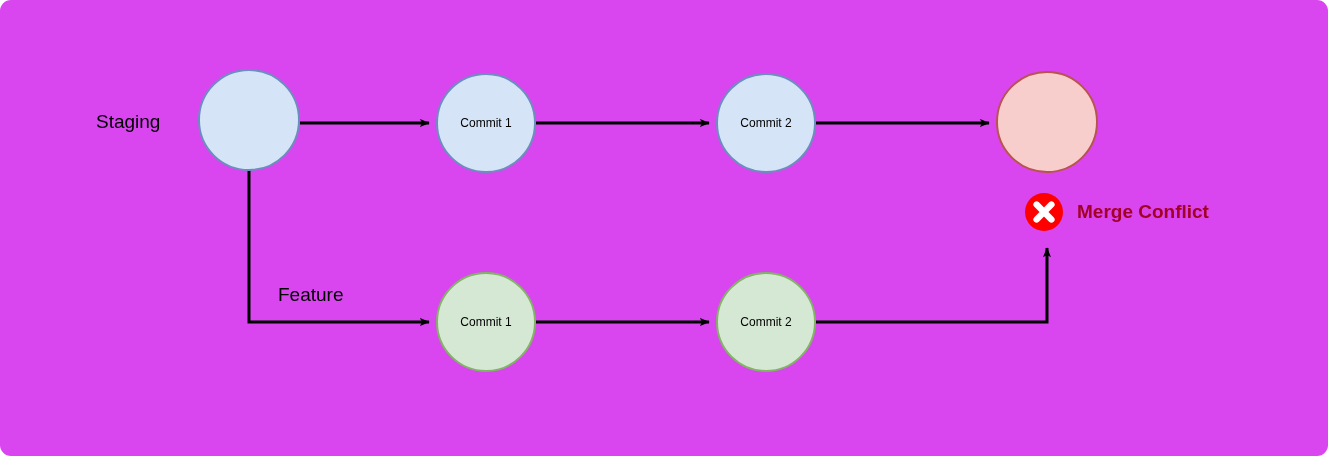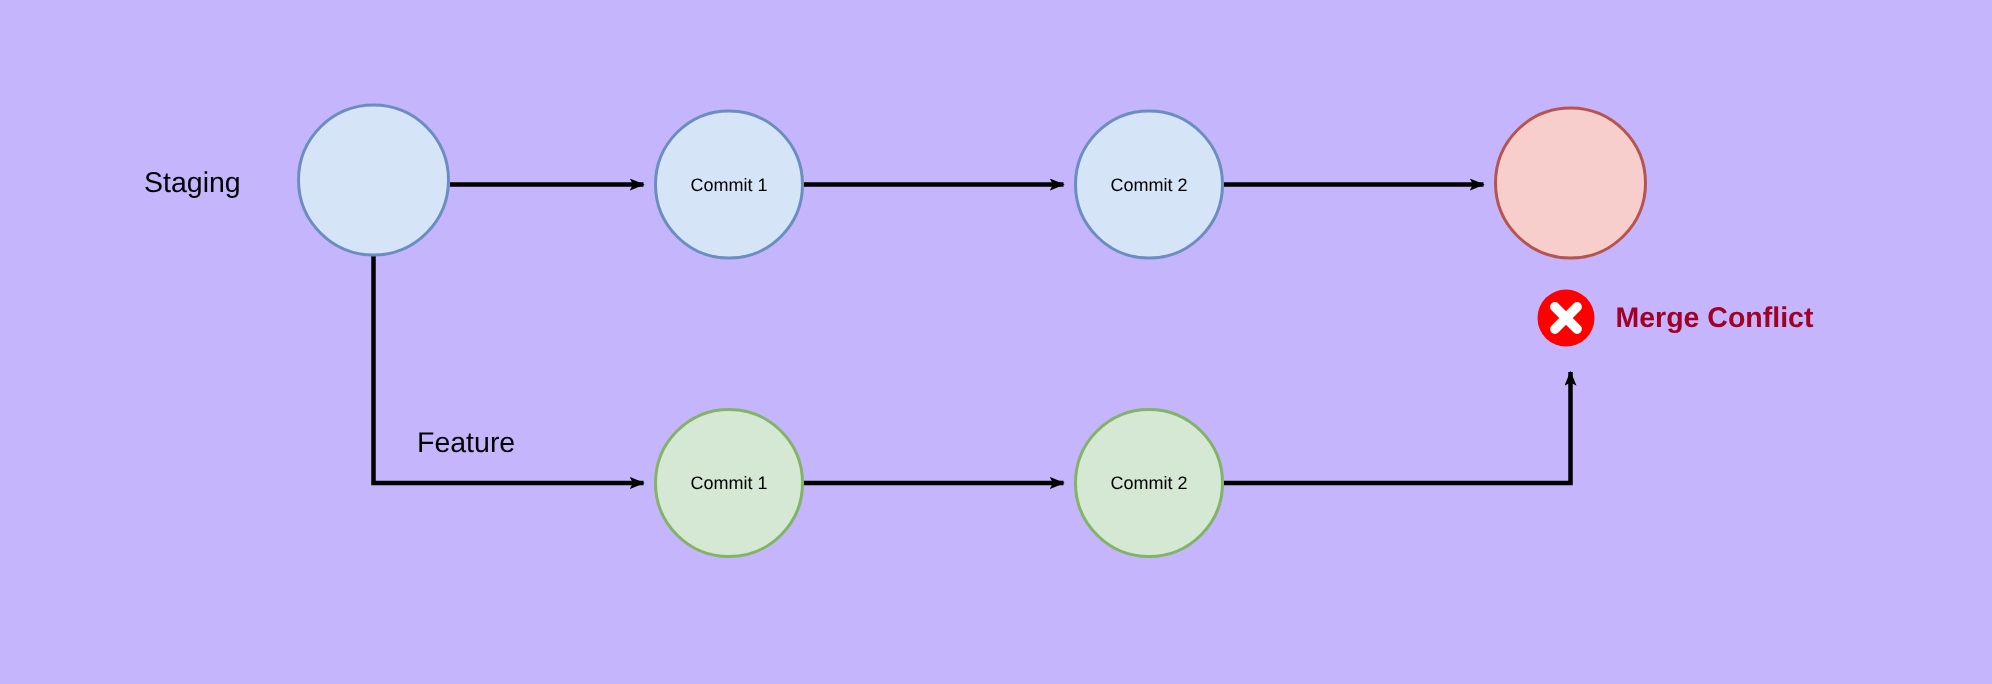--- a/index.html
+++ b/index.html
@@ -8,22 +8,23 @@
     padding: 0;
     background: #ffffff;
   }
   body {
     font-family: "Liberation Sans", sans-serif;
   }
   #canvas {
     position: relative;
     width: 1328px;
     height: 456px;
-    background: #c4b5fd;
+    background: #d946ef;
     overflow: hidden;
+    border-radius: 11px;
   }
   #diagram-svg {
     position: absolute;
     left: 0;
     top: 0;
     width: 1328px;
     height: 456px;
     display: block;
   }
   .node-label {

